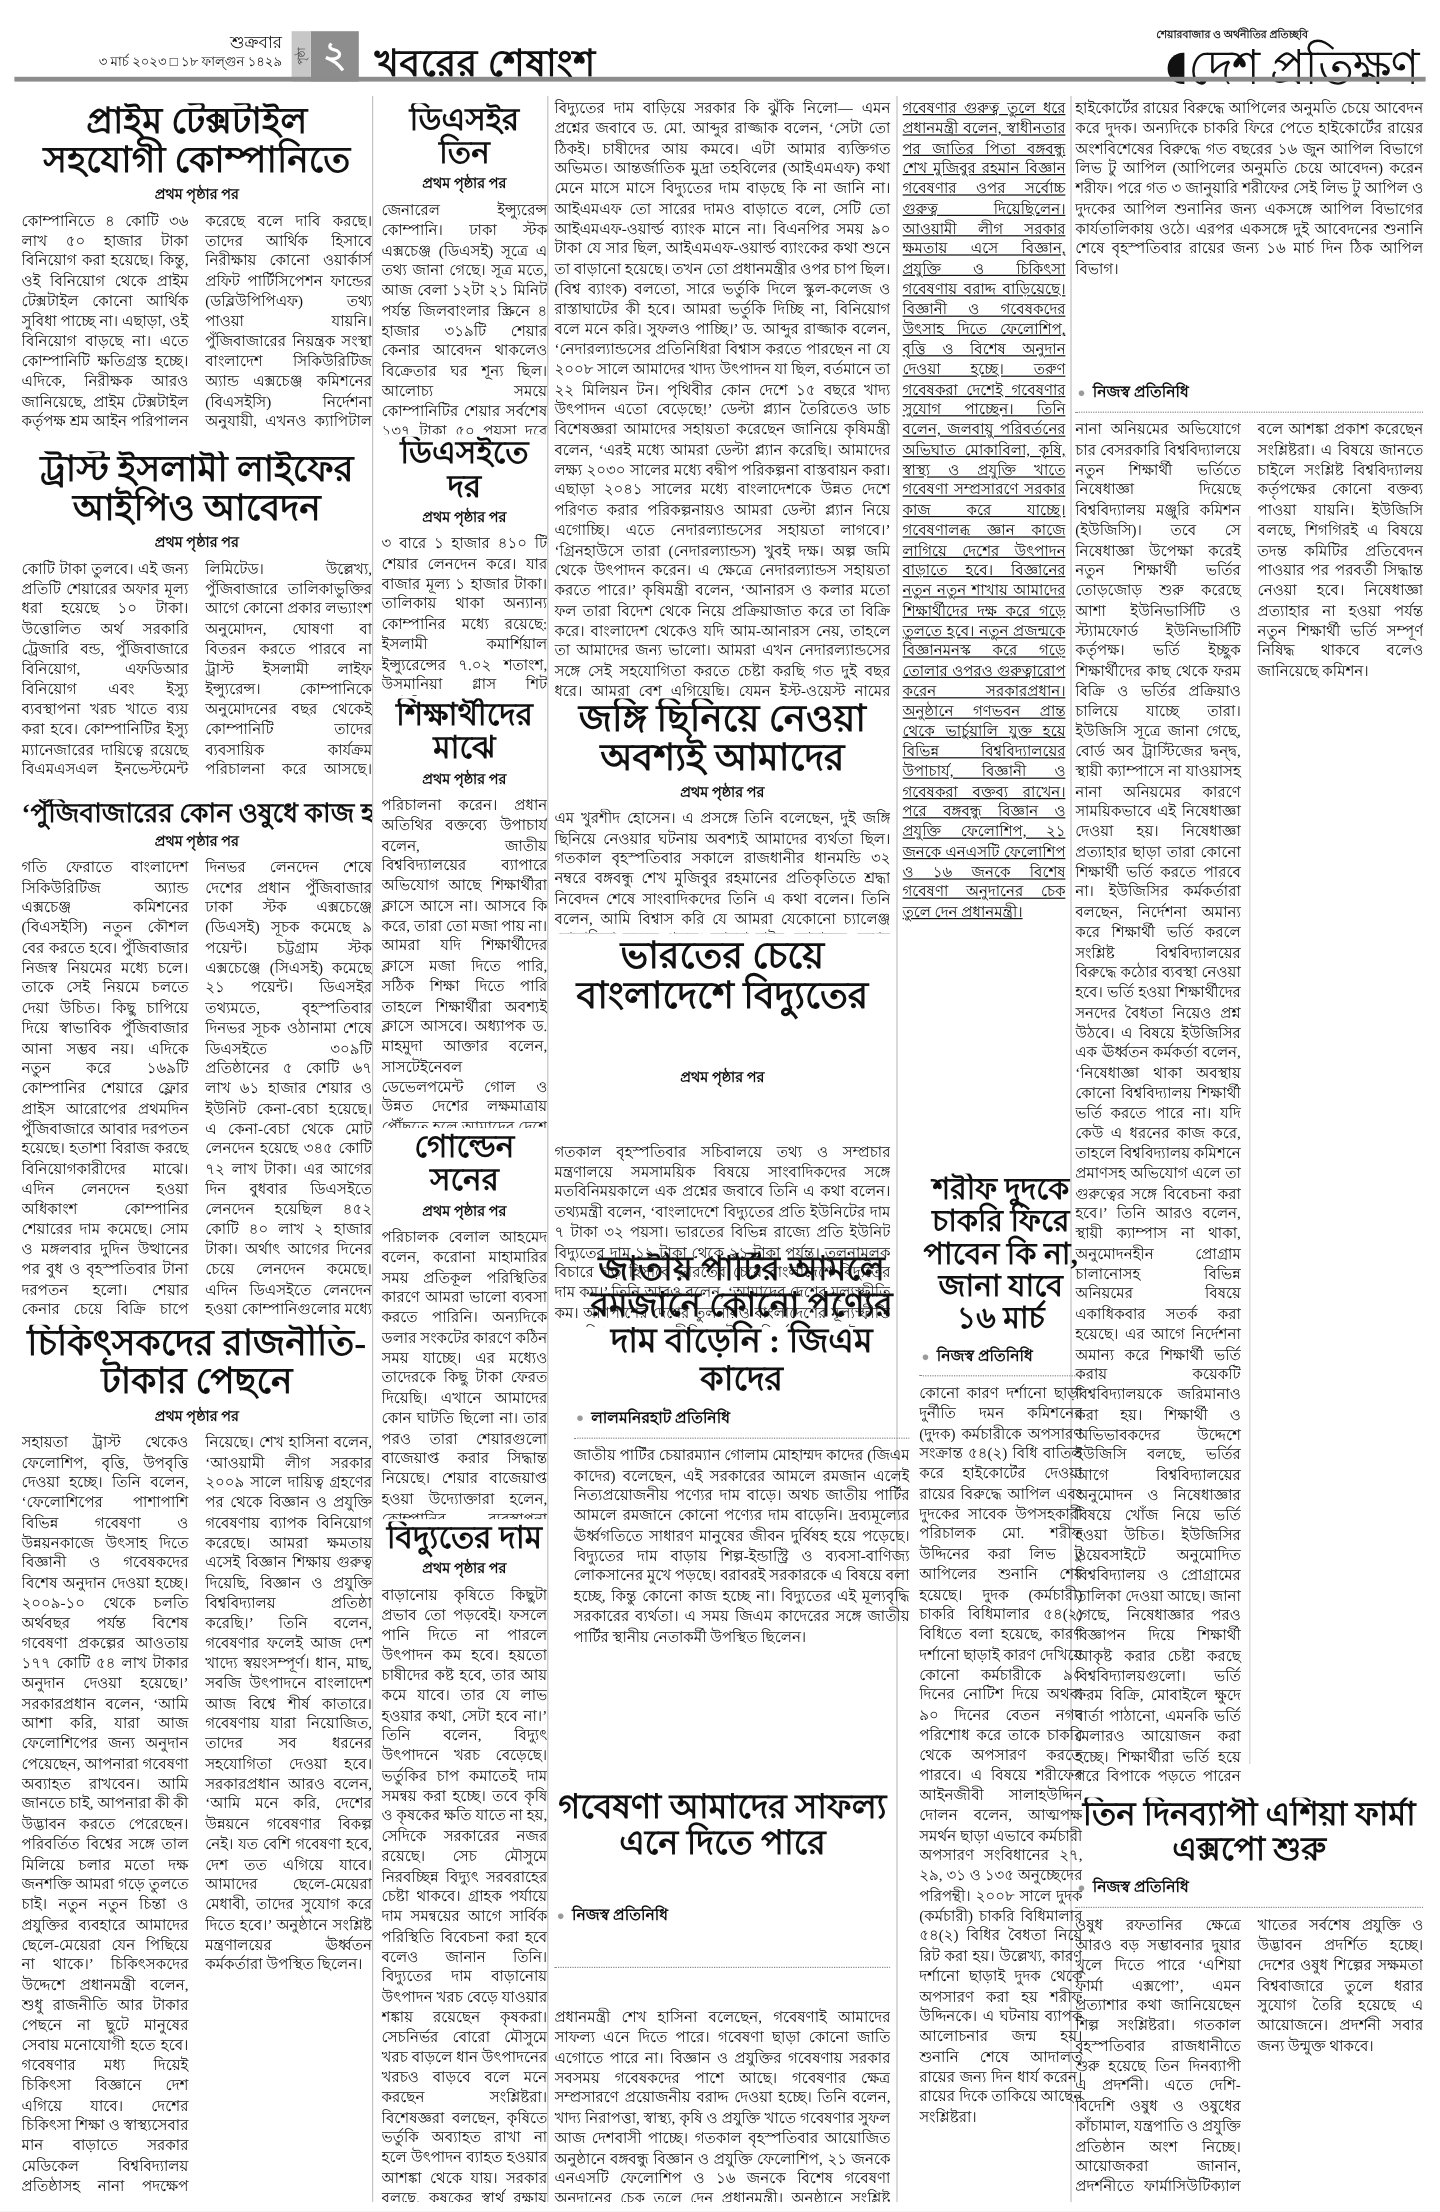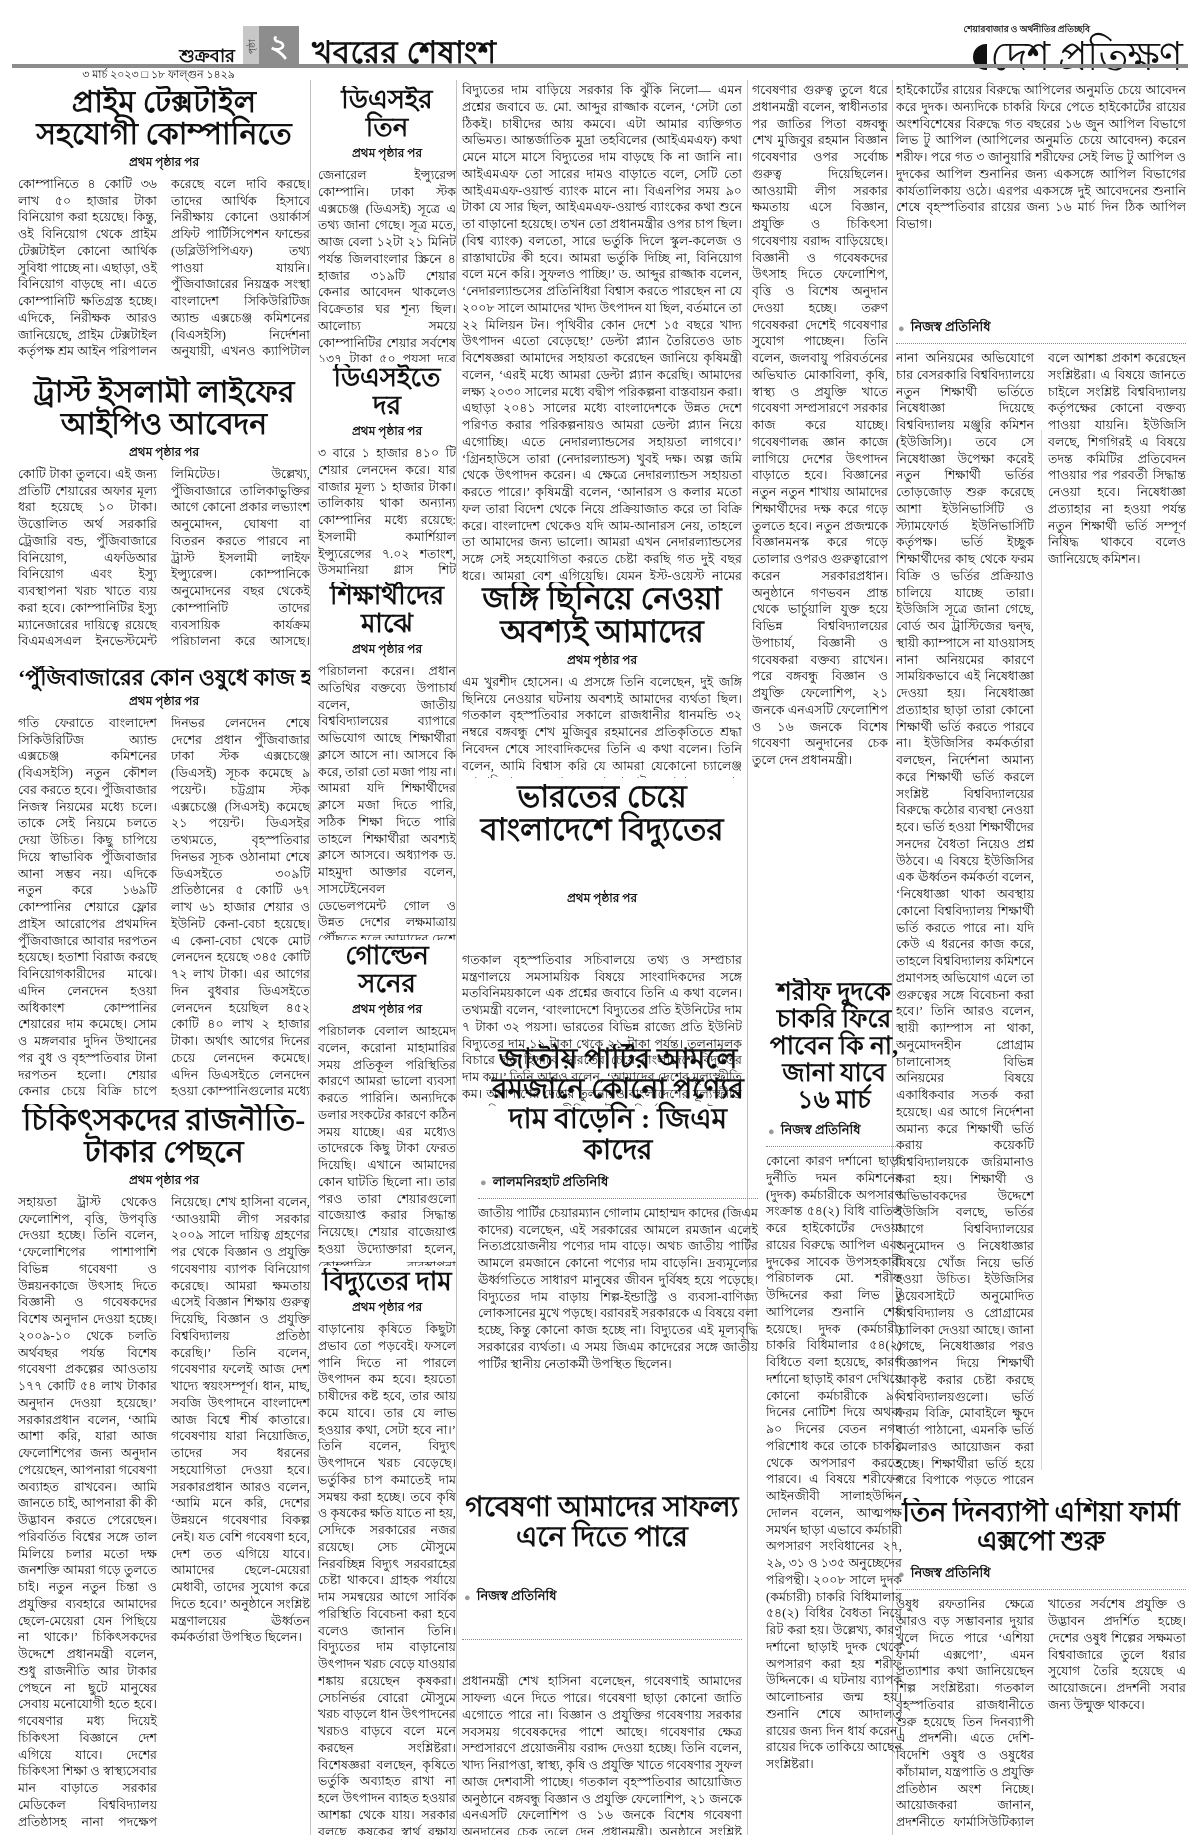--- a/index.html
+++ b/index.html
@@ -1,20 +1,20 @@
 <!DOCTYPE html>
 <html><head>
 <meta charset="utf-8">
 <style>
   html,body{margin:0;padding:0;background:#e9e9e9;}
   .page{position:relative;width:1200px;height:1843px;background:#ffffff;margin:0 auto;
         font-family:"Liberation Serif","DejaVu Serif",serif;color:#111;overflow:hidden;}
   
   .hdr-date{position:absolute;top:28px;left:60px;width:175px;text-align:right;line-height:1.25;}
-  .hdr-day{font-size:18px;font-weight:700;margin-top:17px;}
+  .hdr-day{font-size:14px;font-weight:400;}
   .hdr-dateline{font-size:11px;font-weight:400;}
   .pagebox{position:absolute;top:26px;left:243px;height:42px;display:flex;}
   .pagebox-label{width:16px;background:#c7c7c7;color:#333;font-size:9px;display:flex;align-items:center;justify-content:center;
                  writing-mode:vertical-rl;transform:rotate(180deg);}
   .pagebox-num{width:40px;background:#8d8d8d;color:#ffffff;font-size:30px;font-weight:700;display:flex;align-items:center;justify-content:center;}
   .section-title{position:absolute;top:28px;left:312px;font-size:31px;font-weight:800;letter-spacing:.5px;}
   .masthead{position:absolute;top:22px;right:18px;text-align:right;}
   .masthead-tagline{font-size:9px;font-weight:700;color:#222;margin-right:92px;}
   .masthead-title{font-size:40px;font-weight:400;line-height:1.0;letter-spacing:-1px;display:inline-flex;align-items:center;}
   .masthead-mark{display:inline-block;width:14px;height:26px;background:#111;border-radius:14px 0 0 14px;margin-right:3px;}
@@ -154,21 +154,21 @@
   <article class="art" style="left:462px;top:1492px;width:280px;height:343px;gap:27px;">
     <h2 class="h-mid2">গবেষণা আমাদের সাফল্য এনে দিতে পারে</h2>
     <div class="byline">
         <span class="bullet">●</span>
         <span>নিজস্ব প্রতিনিধি</span>
       </div>
     <div class="dotrule"></div>
     <div class="body">প্রধানমন্ত্রী শেখ হাসিনা বলেছেন, গবেষণাই আমাদের সাফল্য এনে দিতে পারে। গবেষণা ছাড়া কোনো জাতি এগোতে পারে না। বিজ্ঞান ও প্রযুক্তির গবেষণায় সরকার সবসময় গবেষকদের পাশে আছে। গবেষণার ক্ষেত্র সম্প্রসারণে প্রয়োজনীয় বরাদ্দ দেওয়া হচ্ছে। তিনি বলেন, খাদ্য নিরাপত্তা, স্বাস্থ্য, কৃষি ও প্রযুক্তি খাতে গবেষণার সুফল আজ দেশবাসী পাচ্ছে। গতকাল বৃহস্পতিবার আয়োজিত অনুষ্ঠানে বঙ্গবন্ধু বিজ্ঞান ও প্রযুক্তি ফেলোশিপ, ২১ জনকে এনএসটি ফেলোশিপ ও ১৬ জনকে বিশেষ গবেষণা অনুদানের চেক তুলে দেন প্রধানমন্ত্রী। অনুষ্ঠানে সংশ্লিষ্ট মন্ত্রণালয়ের মন্ত্রী, সচিবসহ ঊর্ধ্বতন কর্মকর্তারা উপস্থিত ছিলেন।</div>
   </article>
 
-  <article class="art" style="left:752px;top:82px;width:136px;height:894px;">
+  <article class="art" style="left:752px;top:82px;width:136px;height:894px;text-decoration:underline;">
     <div class="body">গবেষণার গুরুত্ব তুলে ধরে প্রধানমন্ত্রী বলেন, স্বাধীনতার পর জাতির পিতা বঙ্গবন্ধু শেখ মুজিবুর রহমান বিজ্ঞান গবেষণার ওপর সর্বোচ্চ গুরুত্ব দিয়েছিলেন। আওয়ামী লীগ সরকার ক্ষমতায় এসে বিজ্ঞান, প্রযুক্তি ও চিকিৎসা গবেষণায় বরাদ্দ বাড়িয়েছে। বিজ্ঞানী ও গবেষকদের উৎসাহ দিতে ফেলোশিপ, বৃত্তি ও বিশেষ অনুদান দেওয়া হচ্ছে। তরুণ গবেষকরা দেশেই গবেষণার সুযোগ পাচ্ছেন। তিনি বলেন, জলবায়ু পরিবর্তনের অভিঘাত মোকাবিলা, কৃষি, স্বাস্থ্য ও প্রযুক্তি খাতে গবেষণা সম্প্রসারণে সরকার কাজ করে যাচ্ছে। গবেষণালব্ধ জ্ঞান কাজে লাগিয়ে দেশের উৎপাদন বাড়াতে হবে। বিজ্ঞানের নতুন নতুন শাখায় আমাদের শিক্ষার্থীদের দক্ষ করে গড়ে তুলতে হবে। নতুন প্রজন্মকে বিজ্ঞানমনস্ক করে গড়ে তোলার ওপরও গুরুত্বারোপ করেন সরকারপ্রধান। অনুষ্ঠানে গণভবন প্রান্ত থেকে ভার্চুয়ালি যুক্ত হয়ে বিভিন্ন বিশ্ববিদ্যালয়ের উপাচার্য, বিজ্ঞানী ও গবেষকরা বক্তব্য রাখেন। পরে বঙ্গবন্ধু বিজ্ঞান ও প্রযুক্তি ফেলোশিপ, ২১ জনকে এনএসটি ফেলোশিপ ও ১৬ জনকে বিশেষ গবেষণা অনুদানের চেক তুলে দেন প্রধানমন্ত্রী।</div>
   </article>
 
   <article class="art" style="left:752px;top:978px;width:136px;height:857px;margin-left:14px;">
     <h2 class="h-col6">শরীফ দুদকে চাকরি ফিরে পাবেন কি না, জানা যাবে ১৬ মার্চ</h2>
     <div class="byline">
         <span class="bullet">●</span>
         <span>নিজস্ব প্রতিনিধি</span>
       </div>
     <div class="dotrule"></div>

